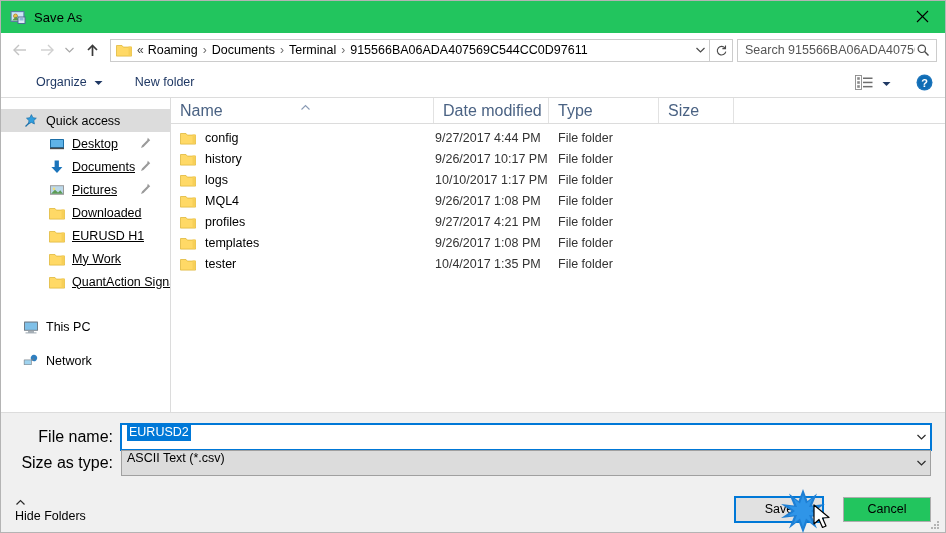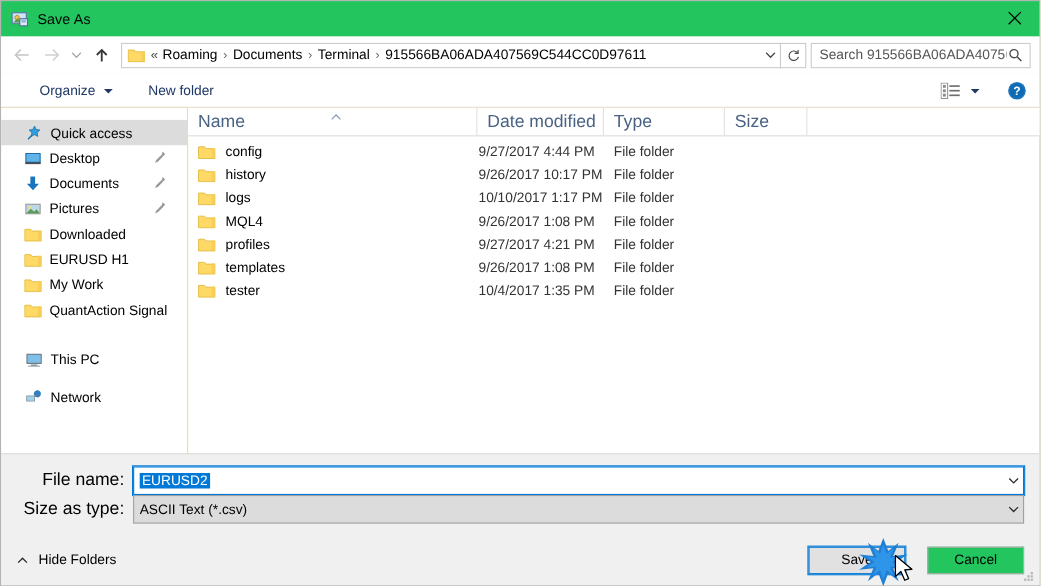--- a/index.html
+++ b/index.html
@@ -200,21 +200,21 @@
     position: relative;
   }
   .nav-item.selected { background: #dcdcdc; }
   .nav-icon {
     width: 16px; height: 16px;
     flex: 0 0 16px;
     margin-right: 7px;
     position: relative;
   }
   .nav-item.lvl0 { padding-left: 22px; }
-  .nav-item.lvl1 { padding-left: 21px; }
+  .nav-item.lvl1 { padding-left: 48px; text-decoration: underline; }
   .nav-label { white-space: nowrap; overflow: hidden; }
   .pin {
     position: absolute;
     right: 19px;
     top: 5px;
   }
   .nav-gap { height: 11px; }
 
   
   #listpane {
@@ -297,21 +297,20 @@
     font-size: 16px;
     color: #000000;
     padding-right: 8px;
   }
   .combo {
     flex: 1 1 auto;
     height: 26px;
     border: 1px solid #7a7a7a;
     background: #ffffff;
     display: flex;
-    align-items: center;
     min-width: 0;
     position: relative;
   }
   .combo.readonly { background: #dcdcdc; border-color: #a0a0a0; }
   .combo-text {
     flex: 1 1 auto;
     font-size: 12.5px;
     color: #000000;
     padding-left: 5px;
     overflow: hidden;
@@ -338,20 +337,21 @@
     align-items: center;
     padding: 0 14px 0 14px;
     position: relative;
   }
   #hide-folders {
     display: flex;
     align-items: flex-start;
     font-size: 12.5px;
     color: #000000;
     cursor: default;
+    flex-direction: column;
   }
   #hide-folders .chev { margin-right: 9px; }
   #footer-buttons {
     margin-left: auto;
     display: flex;
     align-items: center;
   }
   .dlgbtn {
     width: 88px;
     height: 25px;

